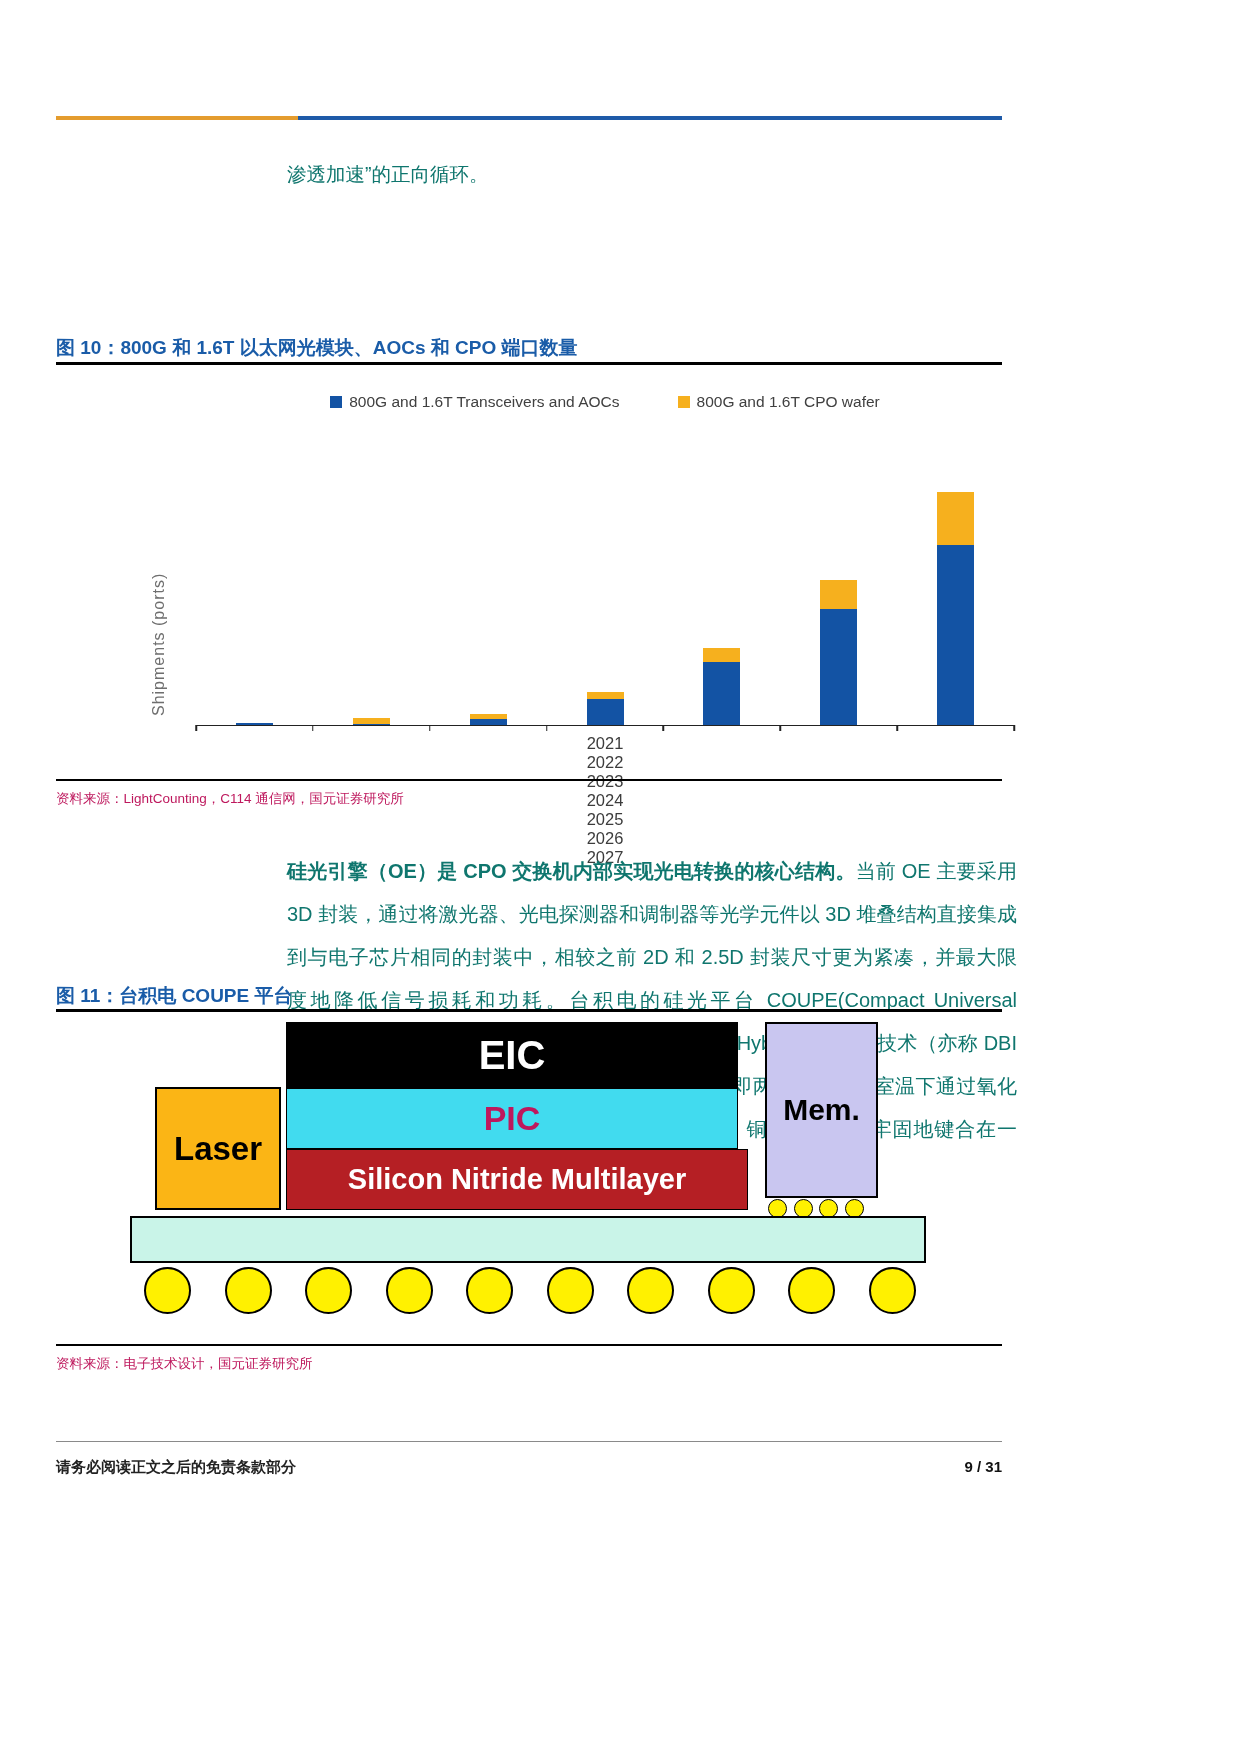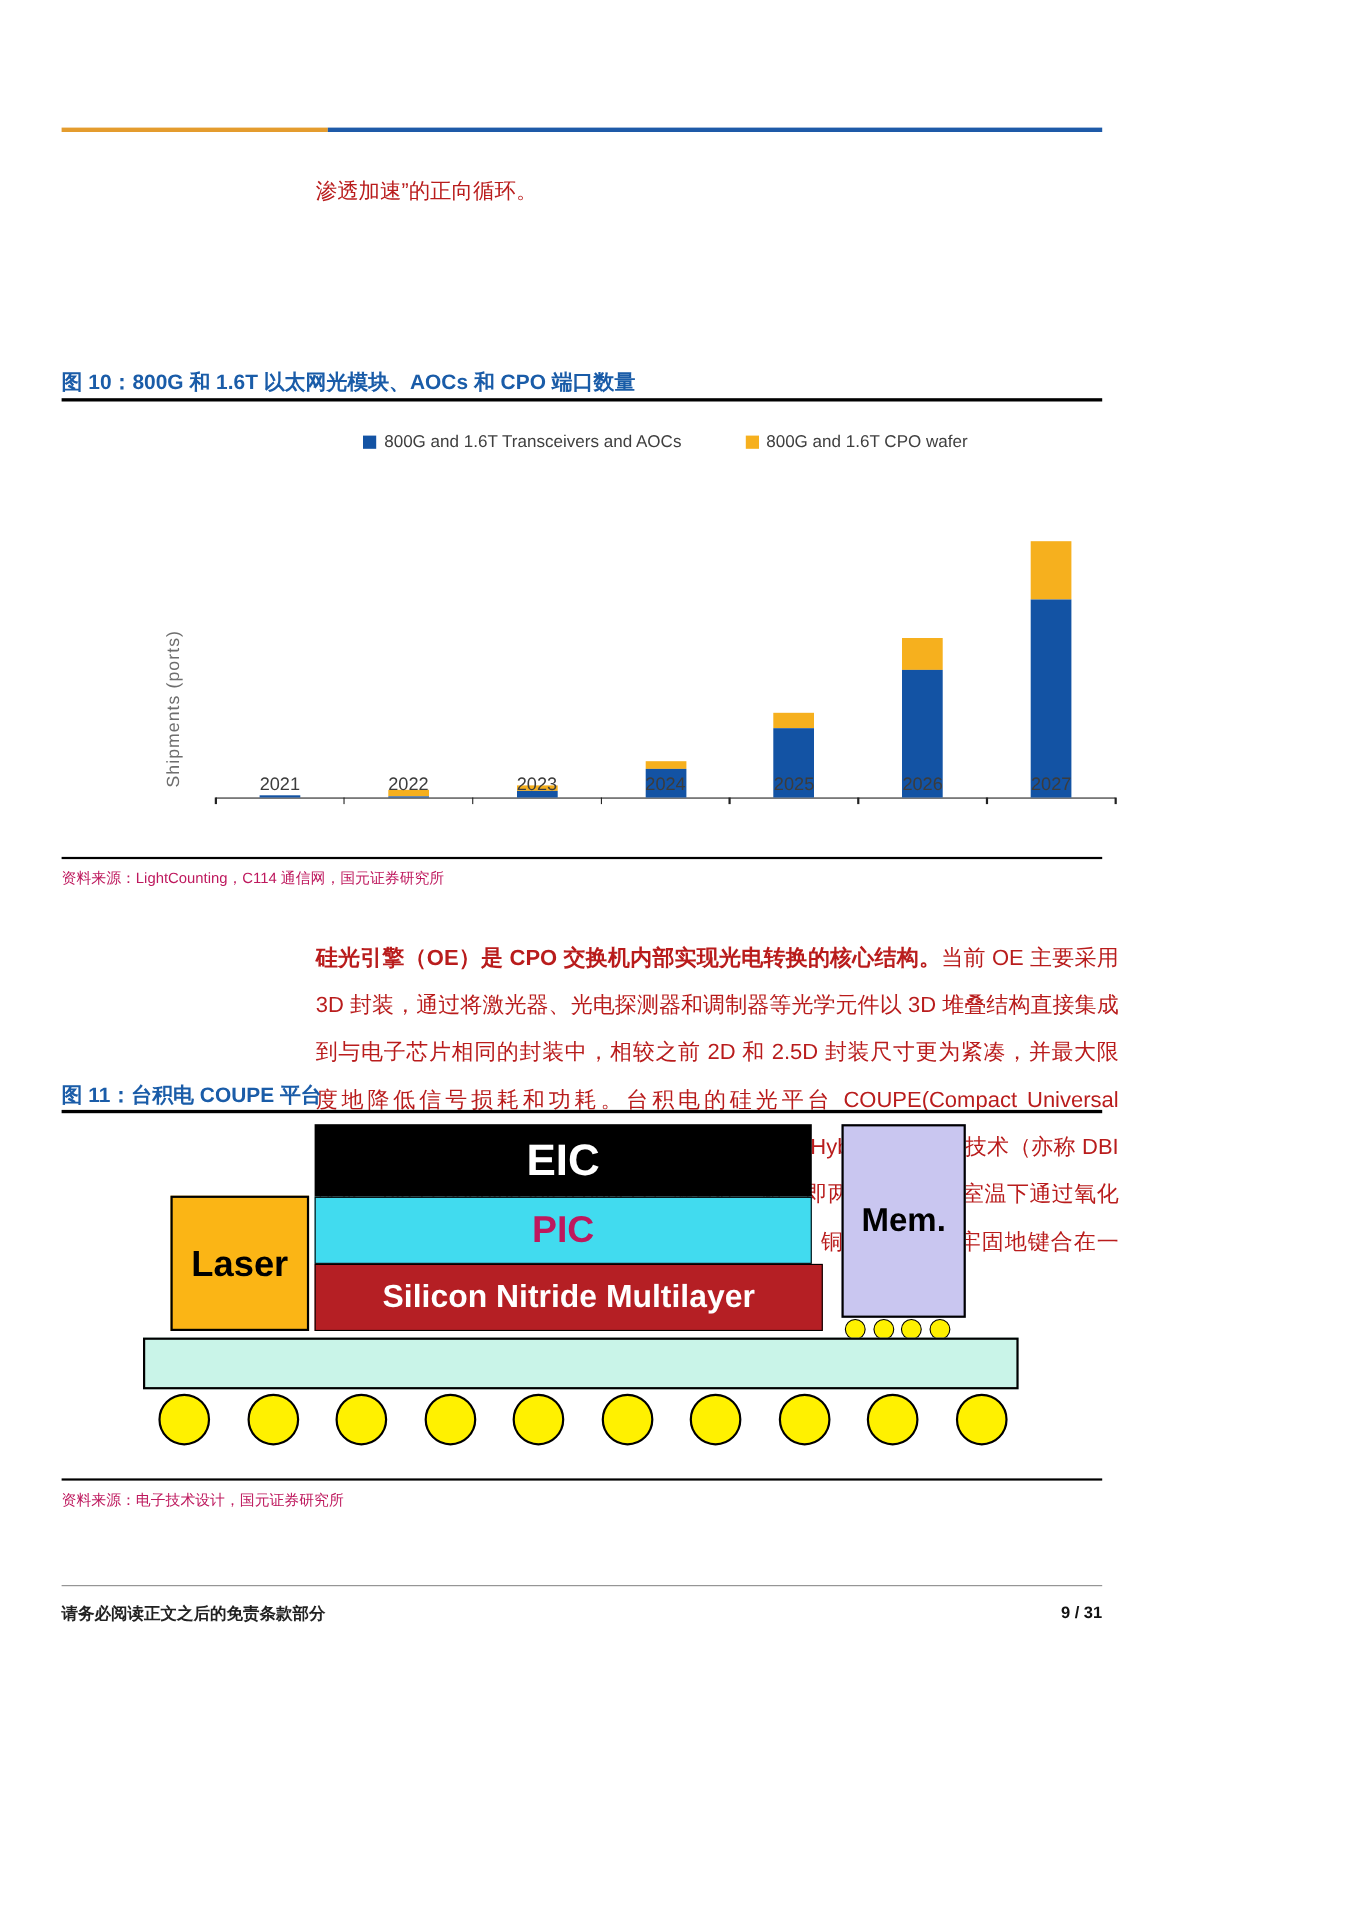--- a/index.html
+++ b/index.html
@@ -13,21 +13,21 @@
   .logo-en{position:absolute;left:68px;top:42px;font-size:12.5px;font-weight:bold;color:#1B62B5;letter-spacing:1.6px;white-space:nowrap;}
   .sq{position:absolute;}
   .sq1{left:196px;top:6px;width:10px;height:10px;background:#F7C15C;}
   .sq2{left:204px;top:16px;width:17px;height:17px;background:#F39B1B;}
   .sq3{left:214px;top:33px;width:12px;height:12px;background:#EF8E12;}
   .head-rule{position:absolute;top:116px;left:56px;width:946px;height:4px;}
   .head-rule .or{position:absolute;left:0;top:0;width:242px;height:4px;background:#E49C2E;}
   .head-rule .bl{position:absolute;left:242px;top:0;width:704px;height:4px;background:#1E5AA8;}
 
   
-  .para{position:absolute;left:287px;width:730px;font-size:19.5px;line-height:36px;text-align:justify;color:#b91c1c;}
+  .para{position:absolute;left:287px;width:730px;font-size:19.5px;line-height:36px;text-align:justify;color:#0f766e;}
   .p1{top:156px;}
   .p2{top:196px;}
   .p3{top:850px;line-height:43px;font-size:20px;}
   .p3 .lead{font-weight:bold;}
 
   
   .fig-title{position:absolute;left:56px;font-size:19px;font-weight:bold;color:#1A5CA8;white-space:nowrap;}
   .ft10{top:335px;}
   .ft11{top:983px;}
   .blk-line{position:absolute;left:56px;width:946px;background:#000;}
@@ -43,21 +43,21 @@
   .legend{position:absolute;left:196px;top:393px;width:818px;display:flex;justify-content:center;gap:58px;}
   .lg-item{display:flex;align-items:center;gap:7px;font-size:15.5px;color:#404040;white-space:nowrap;}
   .sw{width:12px;height:12px;display:inline-block;}
   .ylabel{position:absolute;left:150px;top:420px;height:296px;display:flex;align-items:center;
           transform:rotate(180deg);writing-mode:vertical-rl;font-size:16px;color:#6e6e6e;letter-spacing:1px;}
   .plot{position:absolute;left:196px;top:420px;width:818px;height:305px;border-bottom:1.5px solid #222;
         display:flex;align-items:flex-end;}
   .slot{flex:1;height:100%;display:flex;align-items:flex-end;justify-content:center;}
   .bar{display:flex;flex-direction:column;width:37px;}
   .tick{position:absolute;top:100%;width:1.5px;height:6px;background:#222;transform:translateX(-50%);}
-  .xrow{position:absolute;left:196px;top:704px;width:818px;display:flex;}
+  .xrow{position:absolute;left:196px;top:734px;width:818px;display:flex;flex-direction:column;}
   .xlab{flex:1;text-align:center;font-size:16.5px;color:#3c3c3c;}
 
   
   .diagram{position:absolute;left:130px;top:1020px;width:800px;height:300px;}
   .dbox{position:absolute;box-sizing:border-box;display:flex;align-items:center;justify-content:center;font-weight:bold;}
   .laser{left:25px;top:67px;width:126px;height:123px;background:#FBB515;border:2px solid #000;font-size:33px;color:#000;}
   .eic{left:156px;top:2px;width:452px;height:66px;background:#000;color:#fff;font-size:40px;}
   .pic{left:156px;top:68px;width:452px;height:61px;background:#41DBEF;border:1px solid #000;color:#be185d;font-size:34px;}
   .snm{left:156px;top:129px;width:462px;height:61px;background:#B51F24;border:1px solid #000;color:#fff;font-size:29px;white-space:nowrap;}
   .mem{left:635px;top:2px;width:113px;height:176px;background:#C9C6F0;border:2px solid #000;color:#000;font-size:30px;}

